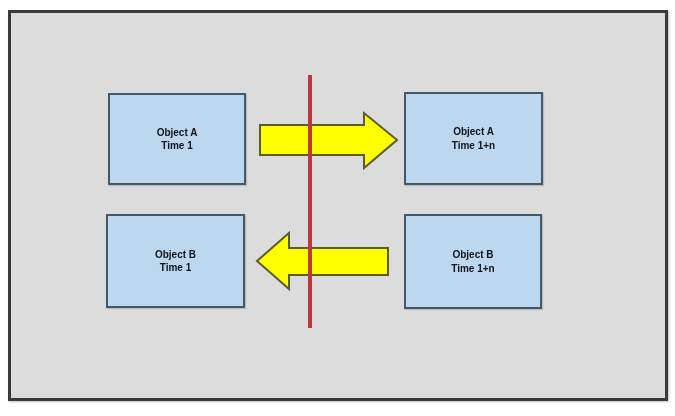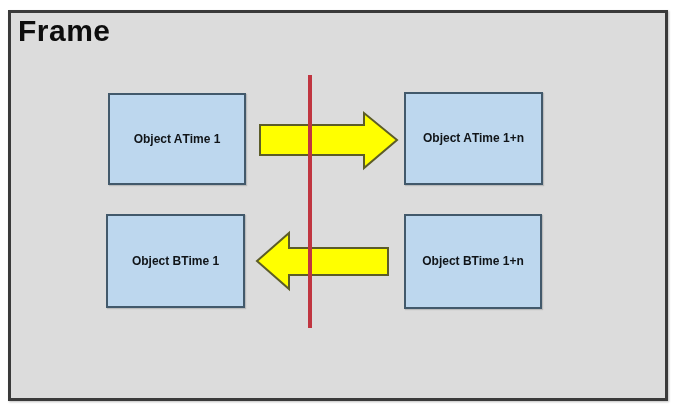--- a/index.html
+++ b/index.html
@@ -24,23 +24,23 @@
   }
   .frame-title{
     position:absolute;left:18px;top:14px;
     font-size:30px;font-weight:bold;color:var(--title-text);
     letter-spacing:0.5px;
   }
   .node-box{
     position:absolute;box-sizing:border-box;
     background:var(--box-fill);
     border:2px solid var(--box-border);
-    display:flex;flex-direction:row;align-items:center;justify-content:center;
+    display:flex;flex-direction:column;align-items:center;justify-content:center;
     text-align:center;
-    font-weight:bold;font-size:12px;line-height:1.35;color:var(--box-text);
+    font-weight:bold;font-size:10px;line-height:1.35;color:var(--box-text);
     box-shadow:1px 1px 1px rgba(0,0,0,0.15);
   }
   .box-a1{left:108px;top:93px;width:138px;height:92px;}
   .box-a2{left:404px;top:92px;width:139px;height:93px;}
   .box-b1{left:106px;top:214px;width:139px;height:94px;}
   .box-b2{left:404px;top:214px;width:138px;height:95px;}
   .arrow{position:absolute;overflow:visible;}
   .arrow-right{left:258px;top:111px;width:142px;height:60px;}
   .arrow-left{left:255px;top:231px;width:138px;height:60px;}
   .arrow polygon{
@@ -58,21 +58,20 @@
     letter-spacing:0.5px;white-space:nowrap;
   }
 </style>
 </head>
 <body>
 
 <div class="canvas">
 
   <div class="frame"></div>
 
-  <div class="frame-title">Frame</div>
 
   <div class="node-box box-a1">
     <span>Object A</span>
     <span>Time 1</span>
   </div>
 
   <div class="node-box box-a2">
     <span>Object A</span>
     <span>Time 1+n</span>
   </div>

